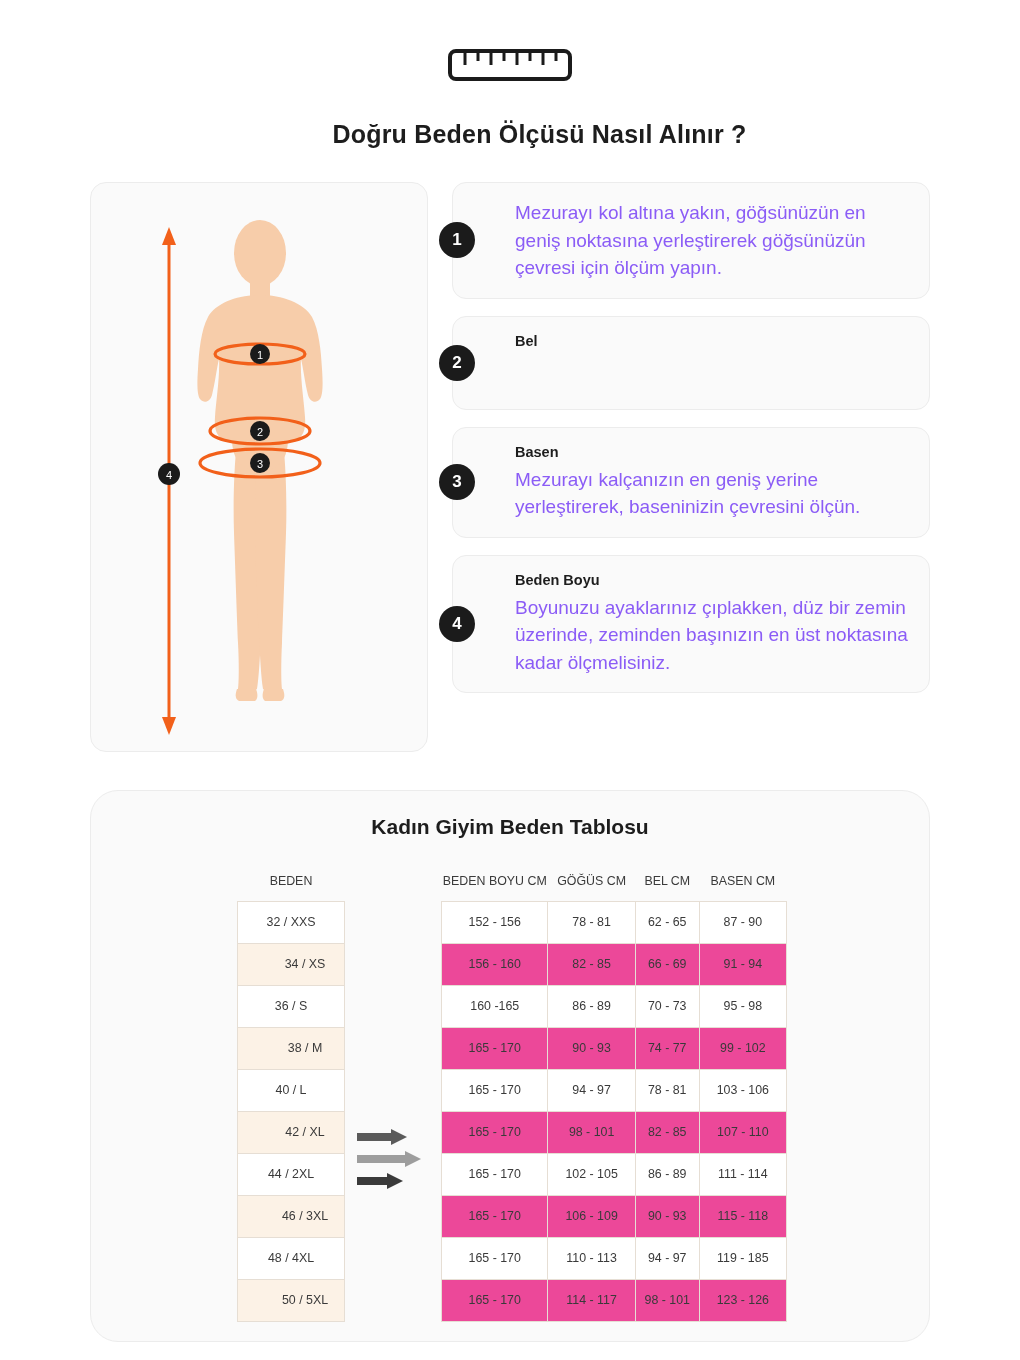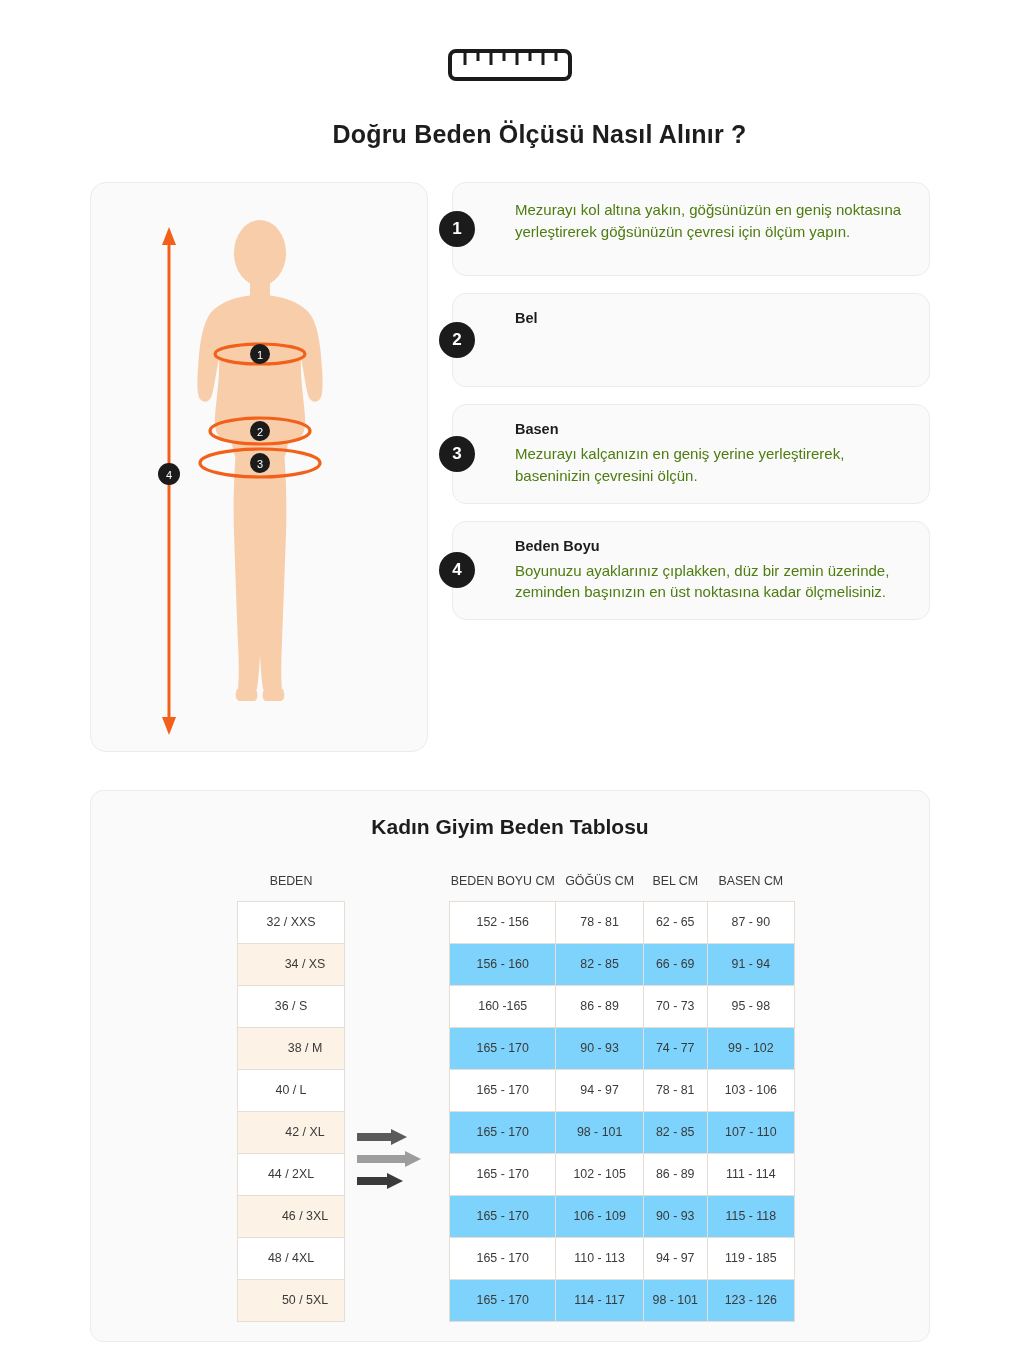--- a/index.html
+++ b/index.html
@@ -47,50 +47,50 @@
   }
   .step-num {
     position: absolute; left: -14px; top: 50%;
     transform: translateY(-50%);
     width: 36px; height: 36px; border-radius: 50%;
     background: #1b1b1b; color: #fff;
     font-size: 17px; font-weight: bold;
     display: flex; align-items: center; justify-content: center;
   }
   .step-title { font-size: 14.5px; font-weight: bold; color: #1d1d1d; margin-bottom: 6px; }
-  .step-text { font-size: 15px; line-height: 1.45; color: #4d7c0f; }
+  .step-text { font-size: 19px; line-height: 1.45; color: #8b5cf6; }
 
   
   .table-card {
     position: absolute; left: 90px; top: 790px;
     width: 840px; height: 552px;
     background: #fafafa;
     border: 1px solid #ececec;
-    border-radius: 13px;
+    border-radius: 28px;
   }
   .table-title {
     text-align: center; font-size: 21px; font-weight: bold;
     color: #1d1d1d; margin-top: 24px;
   }
   .table-zone { position: relative; margin-top: 22px; height: 460px; }
 
   .col-size { position: absolute; left: 146px; top: 0; width: 108px; }
-  .col-rest { position: absolute; left: 358px; top: 0; width: 346px; }
+  .col-rest { position: absolute; left: 350px; top: 0; width: 346px; }
 
   table { border-collapse: collapse; width: 100%; }
   th, td {
     font-size: 12.4px; color: #3a3a3a; text-align: center;
     height: 42px; font-weight: normal;
     border: 1px solid #e6ded4;
   }
   thead th { border: none; height: 40px; color: #3a3a3a; font-size: 12.4px; }
   .col-size td { background: #ffffff; }
   .col-size tr.alt td { background: #fcf2e6; padding-left: 29px; }
   .col-rest td { background: #ffffff; }
-  .col-rest tr.alt td { background: #7dd3fc; }
+  .col-rest tr.alt td { background: #ec4899; }
   .col-rest td.c0 { width: 100px; }
   .col-rest td.c1 { width: 82px; }
   .col-rest td.c2 { width: 60px; }
   .col-rest td.c3 { width: 82px; }
 
   .arrows {
     position: absolute; left: 264px; top: 264px;
     width: 84px; height: 70px;
   }
 

